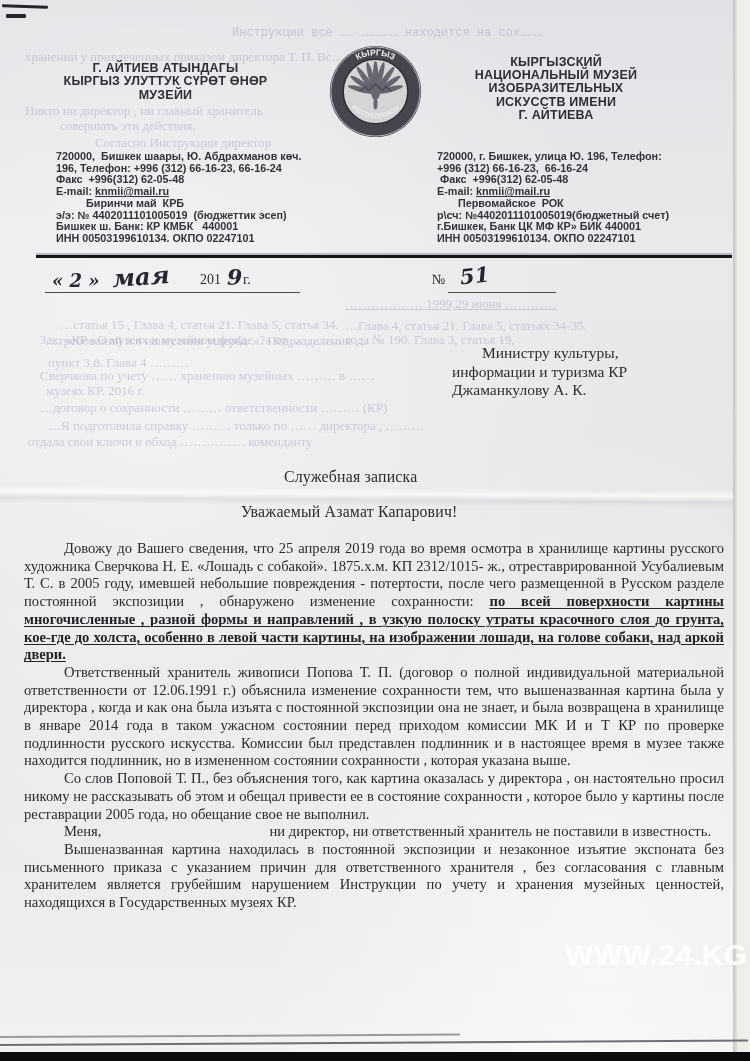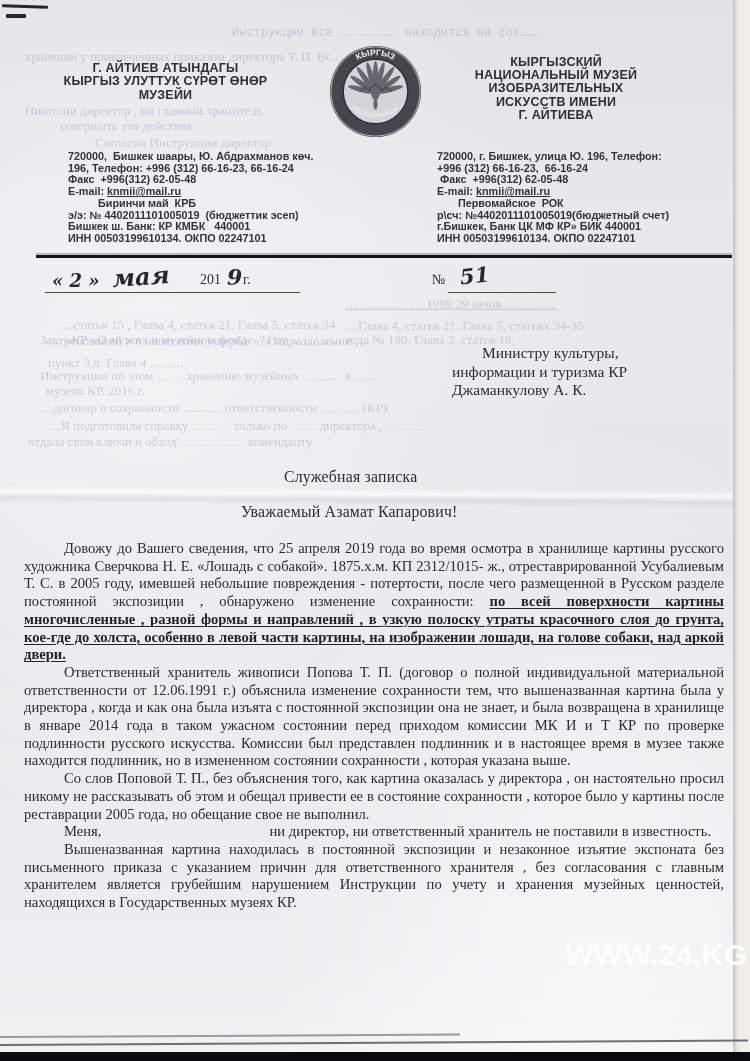--- a/index.html
+++ b/index.html
@@ -46,21 +46,21 @@
   <div class="bleed" style="left:25px;top:50px;">хранении  у  привлеченных  приказом  директора   Т. П.  Вс………</div>
   <div class="bleed" style="left:25px;top:104px;">Никто   ни  директор ,  ни  главный  хранитель</div>
   <div class="bleed" style="left:60px;top:119px;">совершать  эти  действия.</div>
   <div class="bleed" style="left:95px;top:136px;">Согласно   Инструкции    директор</div>
   <div class="bleed" style="left:345px;top:281px;margin-top:38px;">…Глава 4, статья 21.  Глава 5, статьях 34-35.</div>
   <div class="bleed" style="left:345px;top:297px;text-decoration:underline;">………………   1999,29 июня   …………</div>
   <div class="bleed" style="left:45px;top:302px;margin-top:32px;">…требований  и  о  нанесении  ущерба  …   Подразделения …</div>
   <div class="bleed" style="left:60px;top:318px;">…статья 15 ,  Глава 4, статья 21.  Глава 5, статья 34.</div>
   <div class="bleed" style="left:40px;top:333px;">Зак.  «КР  «О музеях и музейном фонде»?»  от ………… года № 190. Глава 3, статья 19,</div>
   <div class="bleed" style="left:48px;top:356px;">пункт 3,8.  Глава 4 ………</div>
-  <div class="bleed" style="left:40px;top:369px;">Инструкции   по  этом ……   хранению  музейных  ………   в ……</div>
+  <div class="bleed" style="left:40px;top:369px;">Сверчкова   по  учету ……   хранению  музейных  ………   в ……</div>
   <div class="bleed" style="left:46px;top:384px;">музеях  КР.  2016 г.</div>
   <div class="bleed" style="left:40px;top:401px;">…договор  о  сохранности  ………   ответственности  ………  (КР)</div>
   <div class="bleed" style="left:48px;top:419px;">…Я  подготовила  справку  ………  только  по  ……  директора ,  ………</div>
   <div class="bleed" style="left:28px;top:435px;">отдала   свои   ключи   и  обход  ……………   коменданту</div>
 
   <div class="abs sans orgname prewrap" style="left:18px;top:62px;width:295px;">Г. АЙТИЕВ АТЫНДАГЫ
 КЫРГЫЗ УЛУТТУК СҮРӨТ ӨНӨР
 МУЗЕЙИ</div>
 
   <div class="abs" style="left:328px;top:44px;width:95px;height:95px;">
@@ -97,21 +97,21 @@
       </text>
     </svg>
   </div>
 
   <div class="abs sans orgname prewrap" style="left:425px;top:56px;width:262px;line-height:13.2px;">КЫРГЫЗСКИЙ
 НАЦИОНАЛЬНЫЙ МУЗЕЙ
 ИЗОБРАЗИТЕЛЬНЫХ
 ИСКУССТВ ИМЕНИ
 Г. АЙТИЕВА</div>
 
-  <div class="abs sans contact" style="left:68px;top:151px;width:310px;">
+  <div class="abs sans contact" style="left:56px;top:151px;width:310px;">
     <div class="prewrap">720000,  Бишкек шаары, Ю. Абдрахманов көч.
 196, Телефон: +996 (312) 66-16-23, 66-16-24
 Факс  +996(312) 62-05-48</div>
     <div><span>E-mail: </span><span class="email-link">knmii@mail.ru</span></div>
     <div class="prewrap">          Биринчи май  КРБ
 э/э: № 4402011101005019  (бюджеттик эсеп)
 Бишкек ш. Банк: КР КМБК   440001
 ИНН 00503199610134. ОКПО 02247101</div>
   </div>
 

